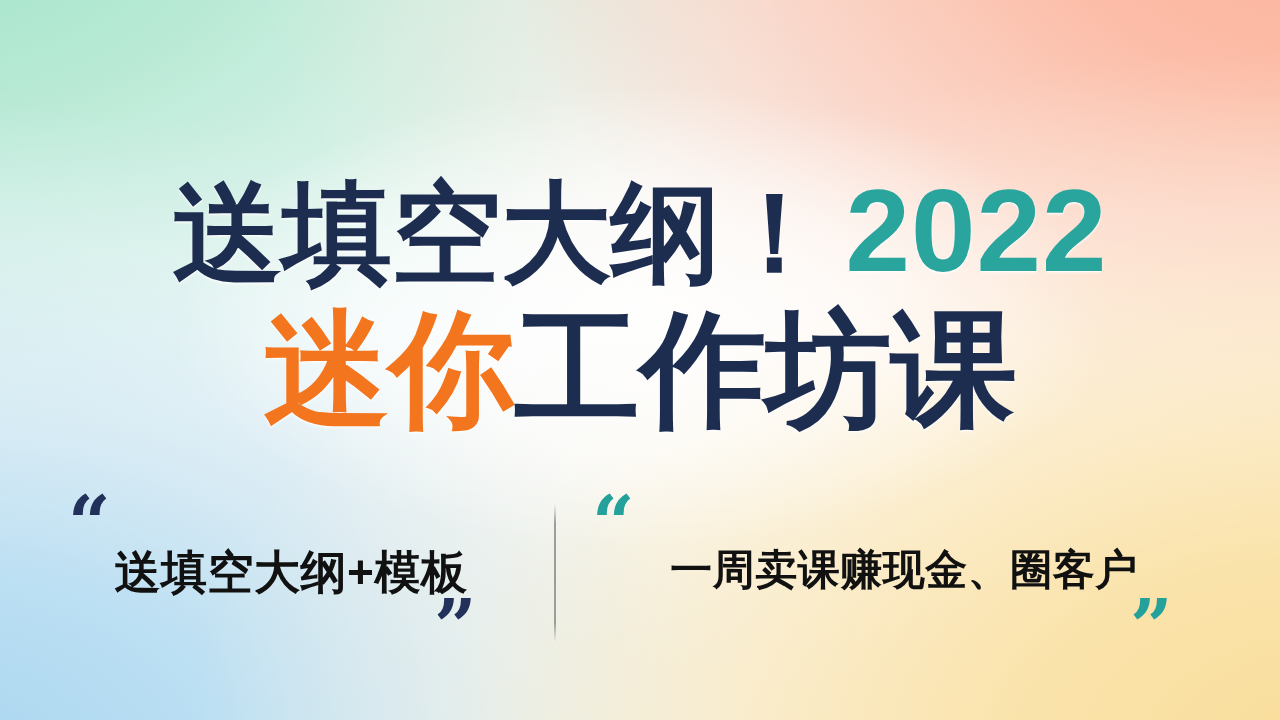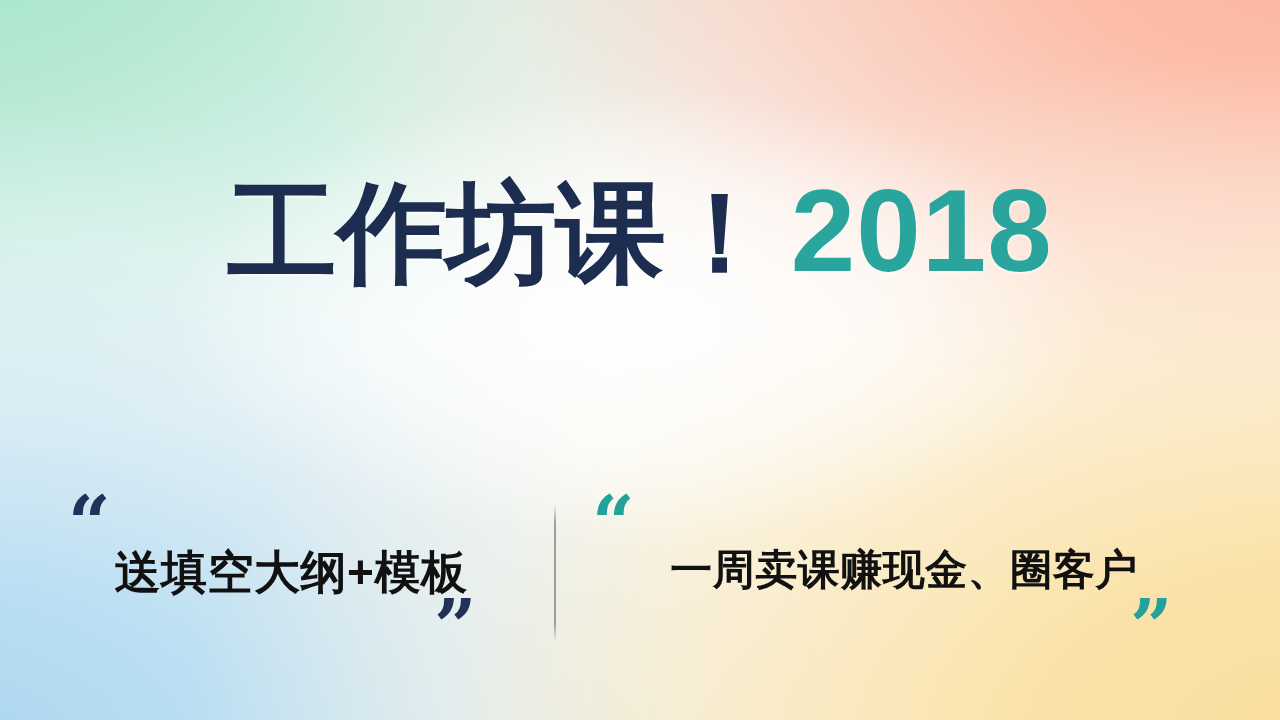--- a/index.html
+++ b/index.html
@@ -171,21 +171,24 @@
 
   <div class="bg-base"></div>
   <div class="bg-tl"></div>
   <div class="bg-tr"></div>
   <div class="bg-bl"></div>
   <div class="bg-br"></div>
   <div class="bg-center"></div>
 
   <div class="headline">
     <div class="hl-line hl-line-1">
-      <span class="ink-navy">工作坊课！</span><span class="ink-teal hl-num">2018</span>
+      <span class="ink-navy">送填空大纲！</span><span class="ink-teal hl-num">2022</span>
+    </div>
+    <div class="hl-line hl-line-2">
+      <span class="ink-orange">迷你</span><span class="ink-navy">工作坊课</span>
     </div>
   </div>
 
   <div class="bullets">
 
     <div class="bullet bullet-left">
       <span class="qmark qmark-open q-navy">“</span>
       <div class="bullet-text">送填空大纲+模板</div>
       <span class="qmark qmark-close q-navy">”</span>
     </div>

